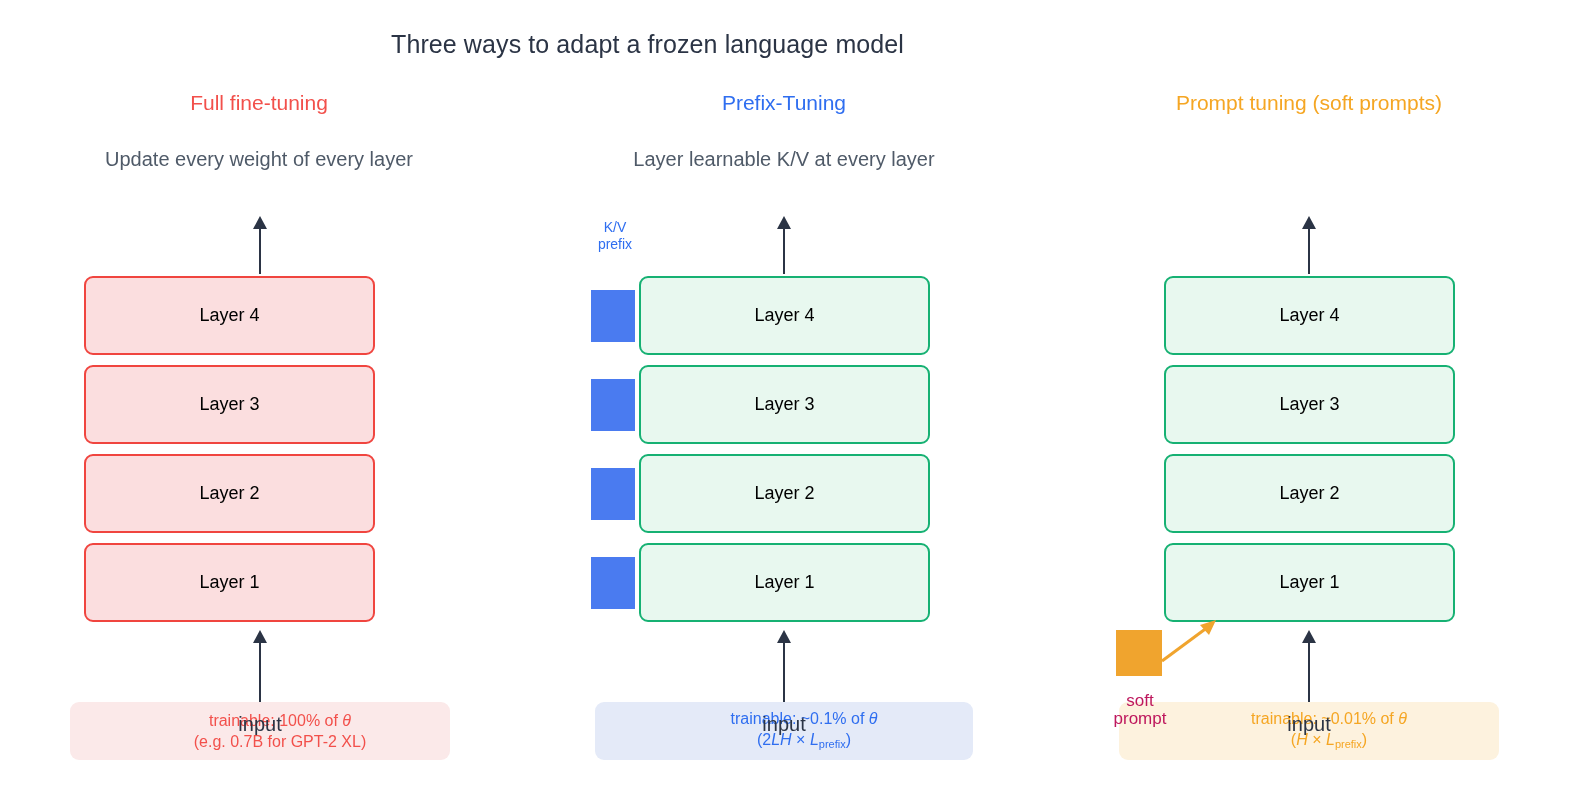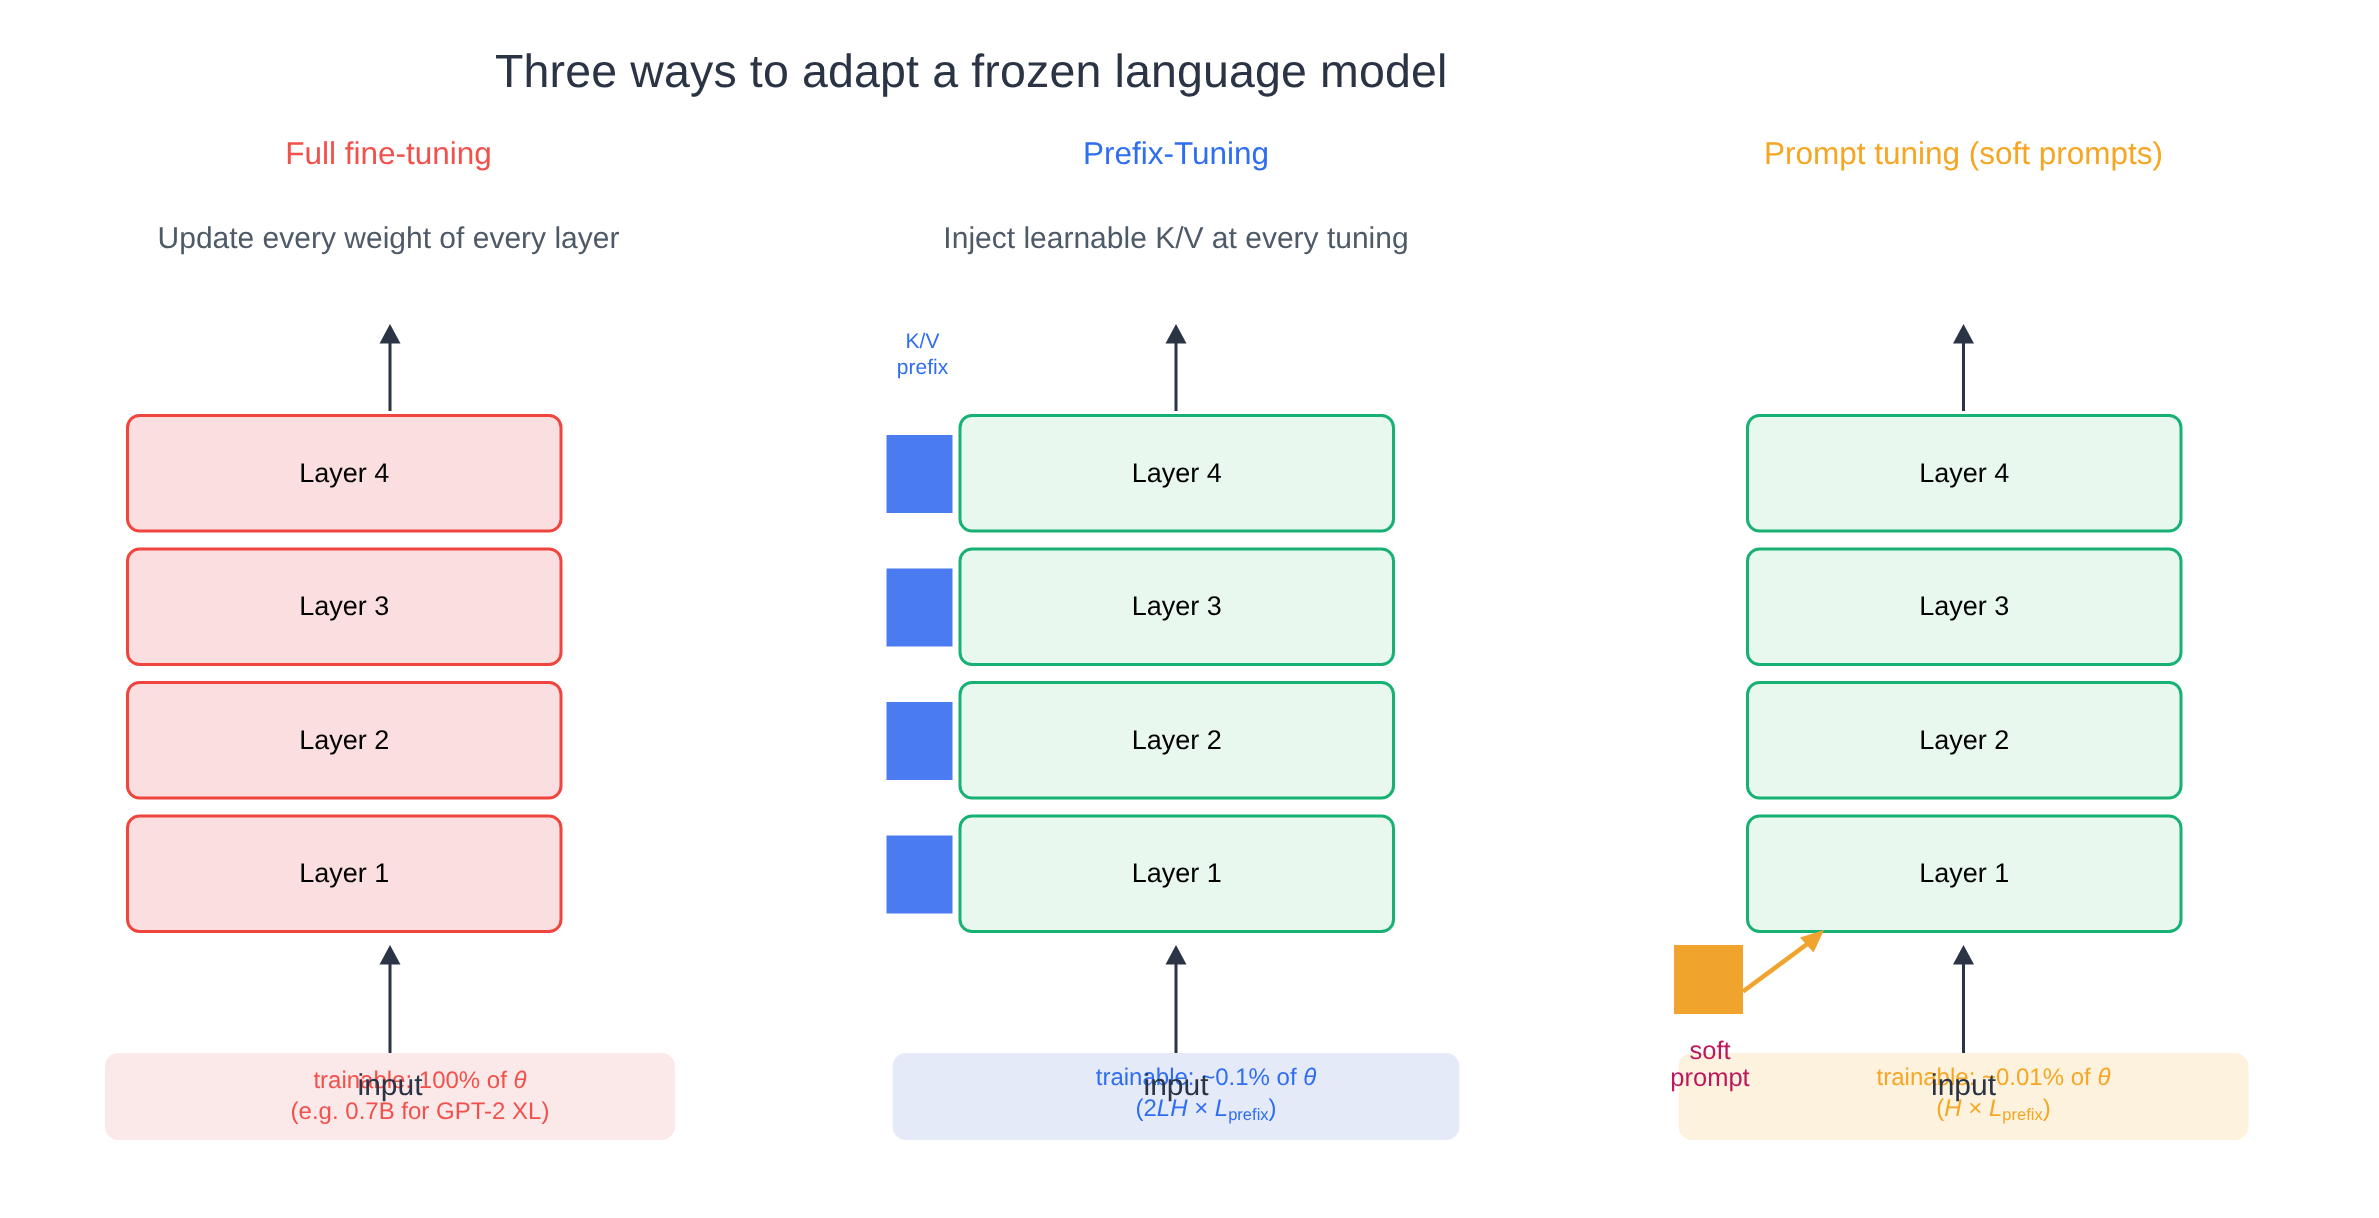--- a/index.html
+++ b/index.html
@@ -14,21 +14,21 @@
     font-family: "Liberation Sans", sans-serif;
     overflow: hidden;
   }
 
   #figure-title {
     position: absolute;
     top: 30px;
     left: 0;
     width: 1295px;
     text-align: center;
-    font-size: 31px;
+    font-size: 25px;
     color: #2b3445;
     letter-spacing: 0.1px;
   }
 
   .panel {
     position: absolute;
     top: 12px;
     height: 812px;
   }
   .panel-left   { left: 29px;   width: 460px; }
@@ -245,21 +245,21 @@
 <div class="input-box ib-left">
   <div class="trainable-text t-red">
     <span><span>trainable: 100% of </span><span class="mi">θ</span></span><br>
     <span>(e.g. 0.7B for GPT-2 XL)</span>
   </div>
 </div>
 <div class="input-label il-left">input</div>
 
 <div class="panel panel-middle">
   <div class="panel-heading heading-blue">Prefix-Tuning</div>
-  <div class="panel-subheading">Inject learnable K/V at every tuning</div>
+  <div class="panel-subheading">Layer learnable K/V at every layer</div>
 </div>
 
 <div class="kv-label">
   <span>K/V</span><br>
   <span>prefix</span>
 </div>
 
 <div class="kv-square kv-1"></div>
 <div class="kv-square kv-2"></div>
 <div class="kv-square kv-3"></div>

